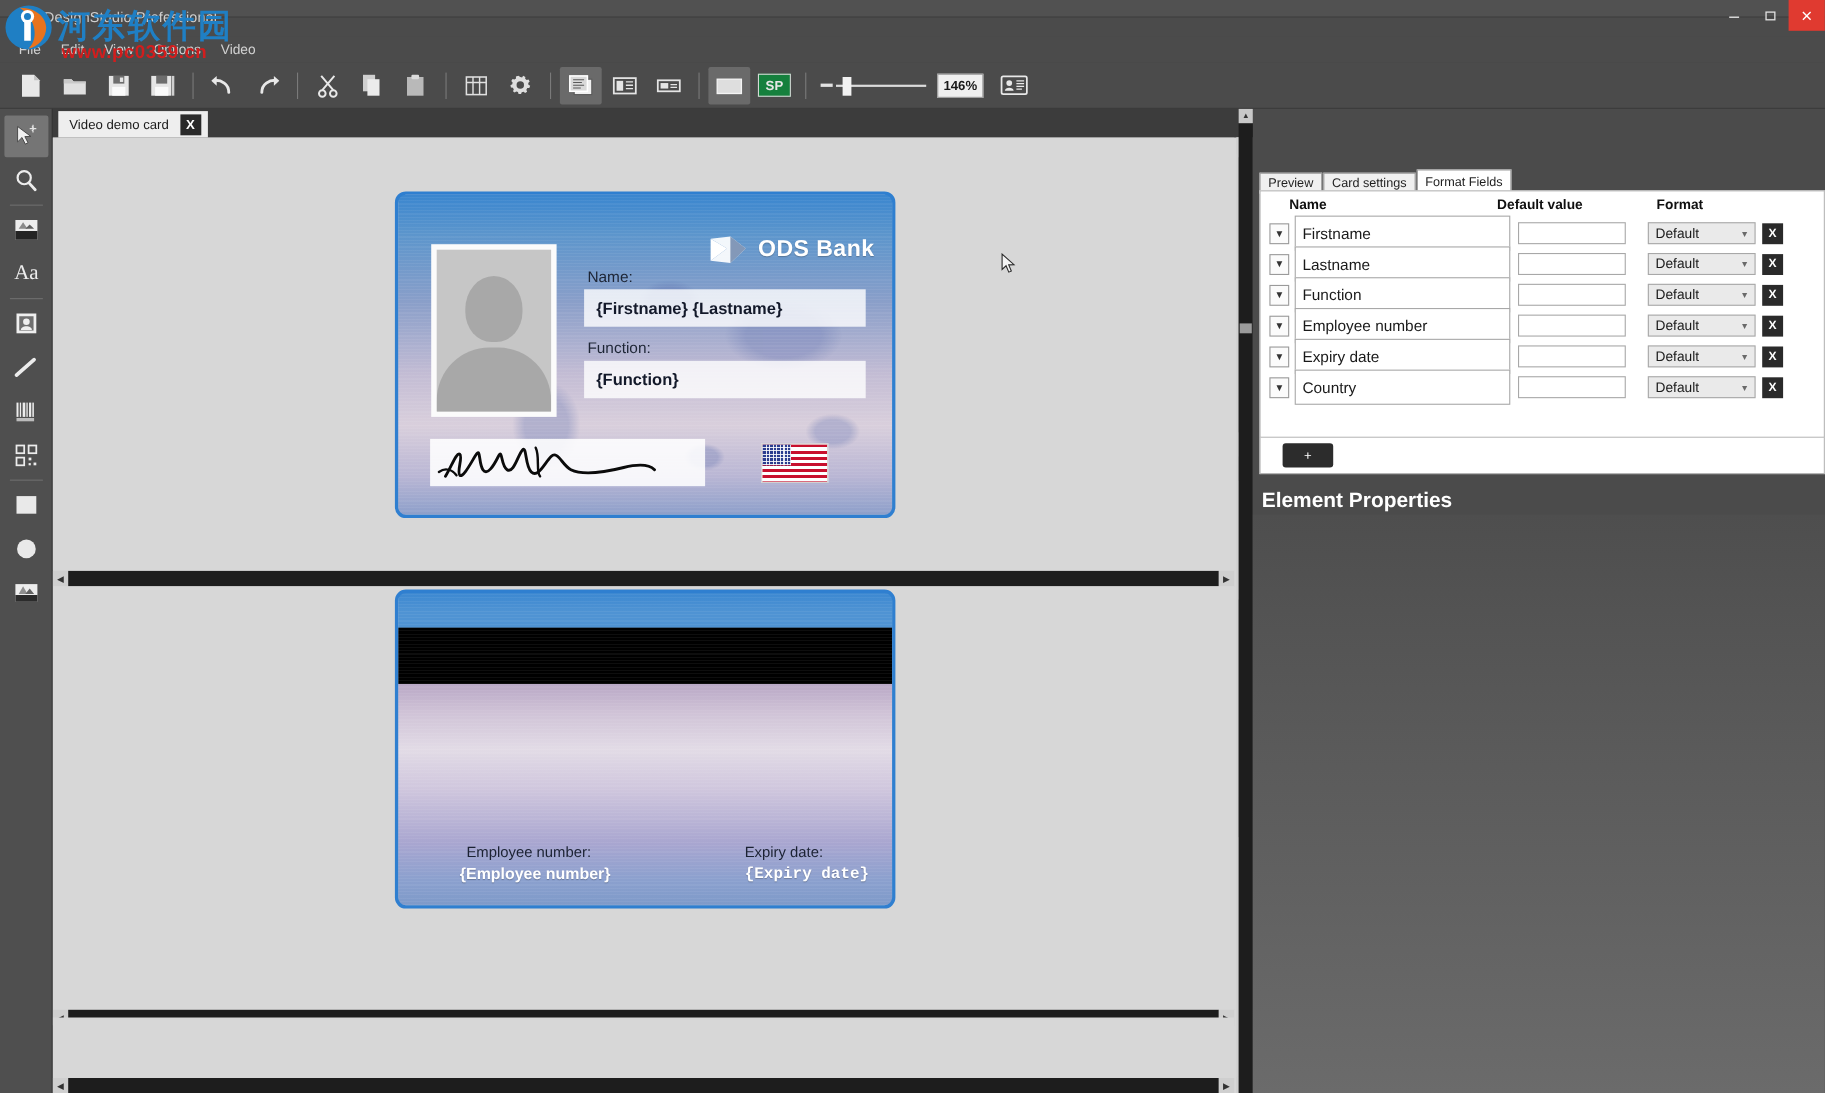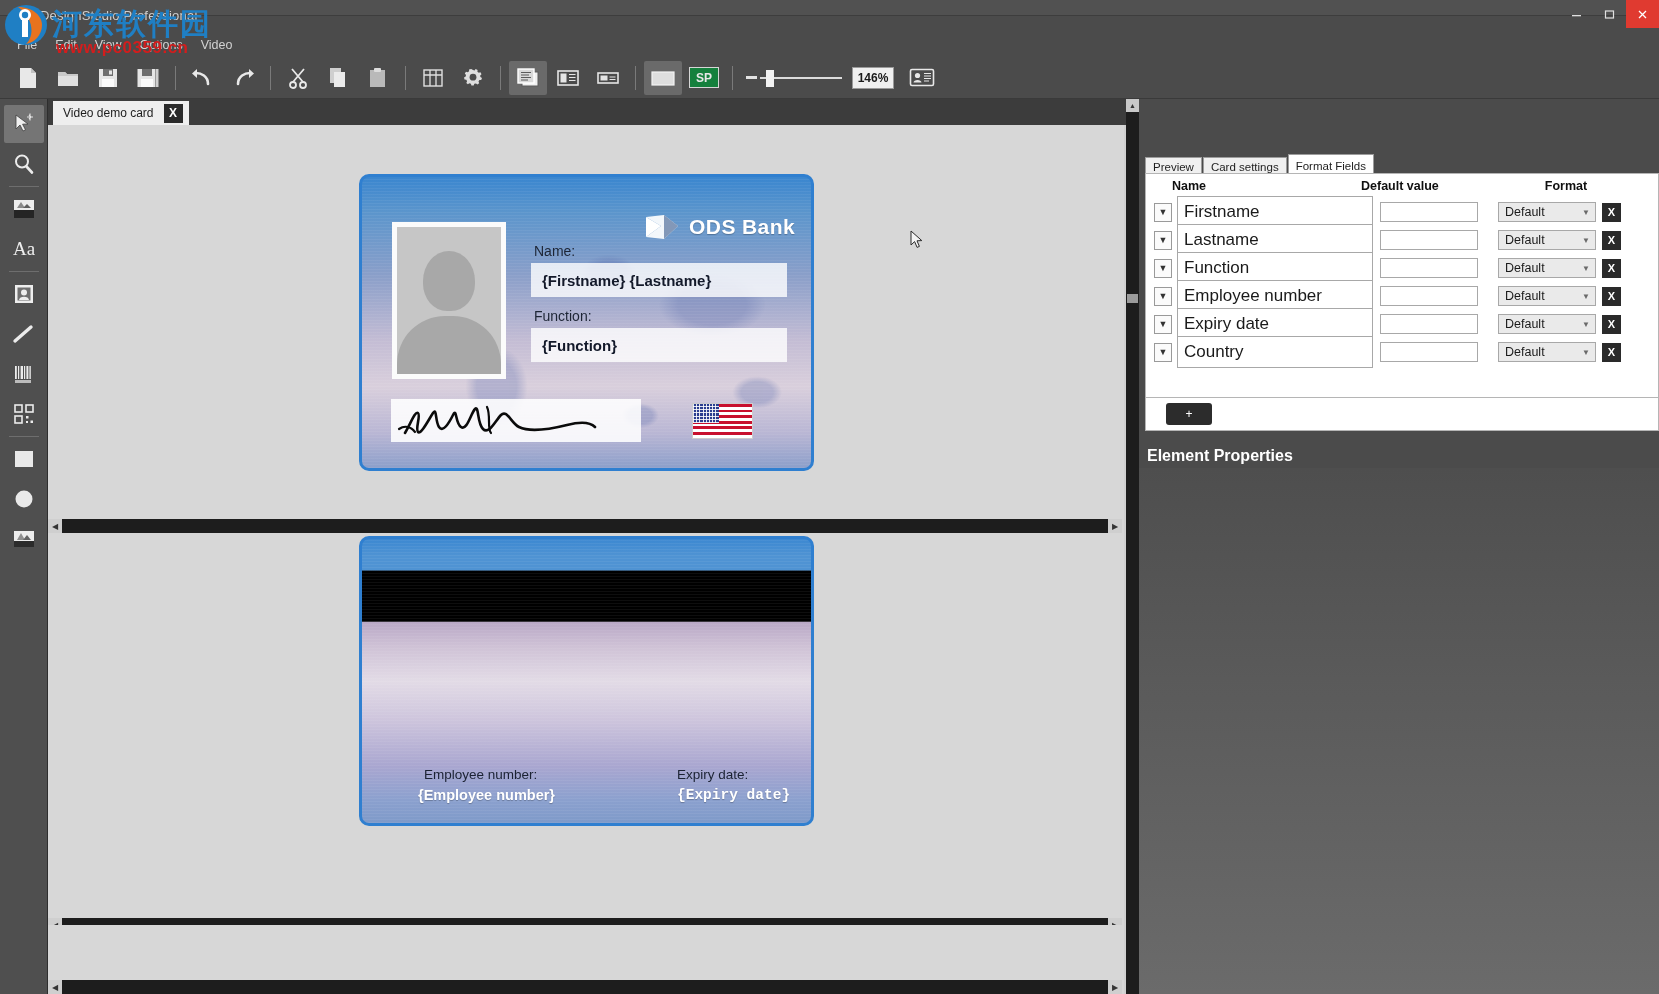--- a/index.html
+++ b/index.html
@@ -326,36 +326,36 @@
     width: 514px; height: 225px;
     background: #ffffff;
     border: 1px solid #b5b5b5;
   }
   .grid-head {
     display: flex; align-items: center; height: 24px;
     font-size: 12.5px; font-weight: bold; color: #101010;
   }
   .gh-name { width: 215px; padding-left: 26px; }
   .gh-default { width: 145px; }
-  .gh-format { width: 120px; text-align: center; }
+  .gh-format { width: 120px; }
   .fld-row {
     display: flex; align-items: center; height: 28px;
     padding-left: 8px;
   }
   .chev-btn {
     width: 18px; height: 19px;
     border: 1px solid #9a9a9a; background: #fbfbfb;
     display: flex; align-items: center; justify-content: center;
     color: #333; font-size: 9px;
     margin-right: 5px;
   }
   .name-input {
     width: 196px; height: 32px;
     border: 1px solid #a8a8a8; background: #fff;
-    font-size: 17px; color: #1a1a1a;
+    font-size: 14px; color: #1a1a1a;
     display: flex; align-items: center; padding-left: 6px;
   }
   .defval-input {
     width: 98px; height: 20px; margin-left: 7px;
     border: 1px solid #a8a8a8; background: #fff;
   }
   .fmt-select {
     width: 98px; height: 20px; margin-left: 20px;
     border: 1px solid #a8a8a8; background: #eaeaea;
     font-size: 12.5px; color: #1a1a1a;
@@ -377,21 +377,21 @@
   }
   .add-btn {
     width: 46px; height: 22px;
     background: #2c2c2c; color: #fff; border-radius: 3px;
     font-size: 12px;
     display: flex; align-items: center; justify-content: center;
   }
   .elem-props-header {
     position: absolute; left: 0; top: 345px;
     width: 520px; height: 24px;
-    color: #ffffff; font-size: 16px; font-weight: bold;
+    color: #ffffff; font-size: 19px; font-weight: bold;
     padding-left: 8px;
     display: flex; align-items: center;
   }
   .elem-props-body {
     position: absolute; left: 0; top: 369px;
     width: 520px; height: 526px;
     background: linear-gradient(180deg, #4e4e4e 0%, #5a5a5a 40%, #6b6b6b 100%);
   }
   .panel-scroll-left {
     position: absolute; left: 1126px; top: 99px;

